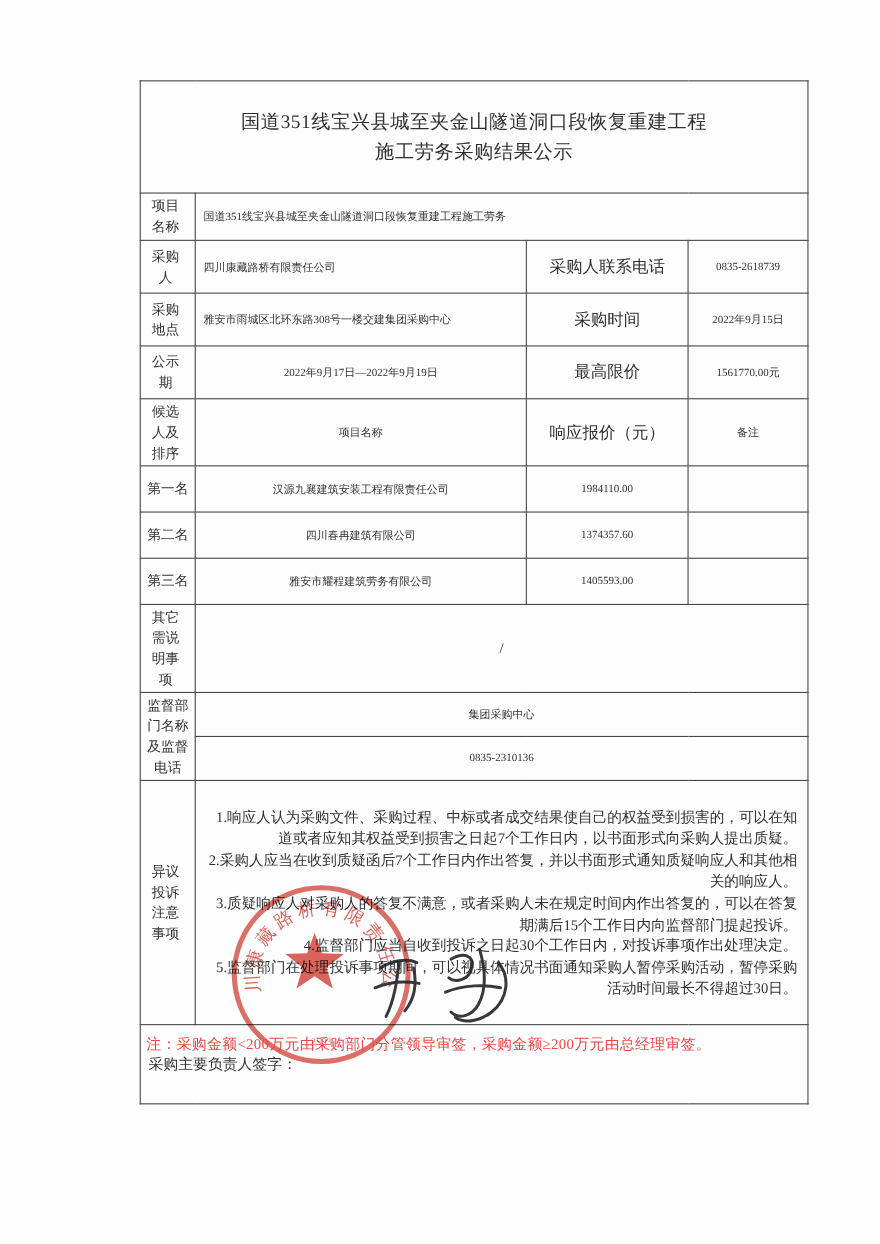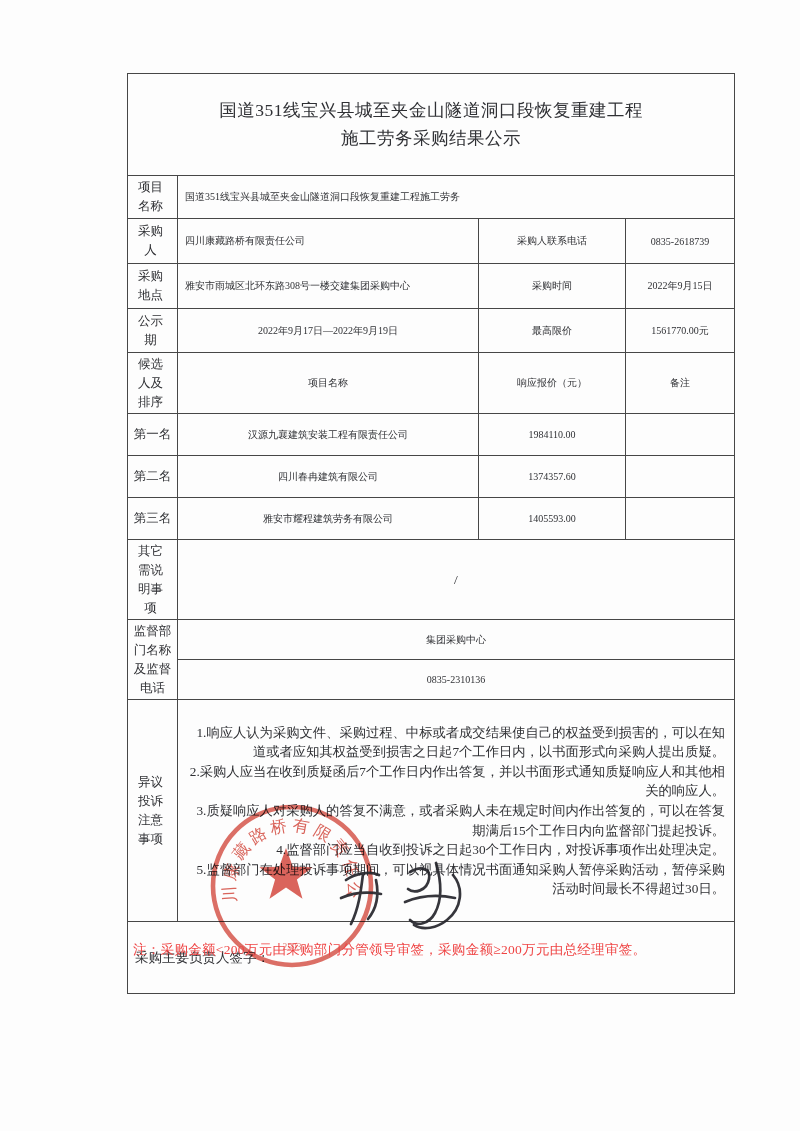--- a/index.html
+++ b/index.html
@@ -8,21 +8,21 @@
   .page{position:absolute;inset:0;}
 
   table.doc{position:absolute;left:127px;top:73px;width:607px;border-collapse:collapse;table-layout:fixed;}
   table.doc td{border:1.6px solid #474747;vertical-align:middle;overflow:hidden;}
 
   .title-cell{text-align:center;font-weight:normal;font-size:17.5px;line-height:1.55;letter-spacing:.5px;}
   .lb{font-size:12.5px;line-height:1.5;padding:2px 9px 2px 5px;text-align:center;}
   .lb.ctr{text-align:center;padding:2px 3px;}
   .val{font-size:10px;padding:2px 7px;text-align:left;}
   .val.ctr{text-align:center;padding:2px 4px;}
-  .sublb{font-size:10px;text-align:center;padding:14px 4px;}
+  .sublb{font-size:15px;text-align:center;padding:14px 4px;}
   .slash-cell{font-size:13.5px;text-align:center;}
   .objection-cell{padding:6px 9px;font-size:13.3px;line-height:1.47;text-align:right;vertical-align:middle;}
   .objection-cell .item{margin:0;}
   .sig-cell{font-size:13.5px;padding-left:7px;text-align:left;vertical-align:middle;}
 
   .footnote{position:absolute;left:133px;top:941px;width:600px;font-size:13.5px;
             color:#ef4444;letter-spacing:.3px;}
 
   .stamp-svg{position:absolute;left:204px;top:798px;mix-blend-mode:multiply;opacity:.88;}
   .sig-svg{position:absolute;left:318px;top:850px;}

